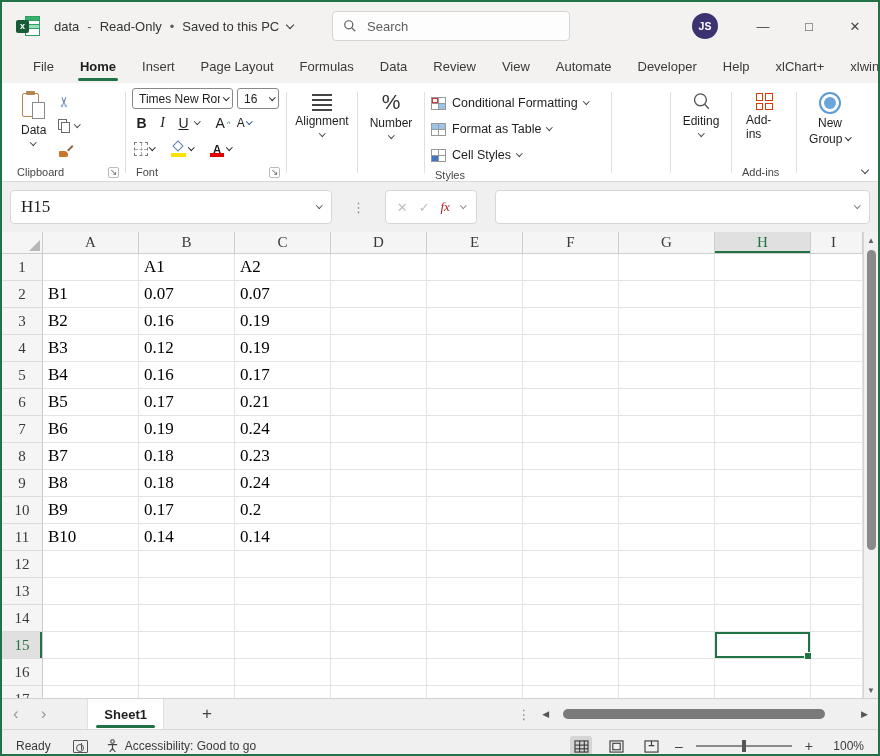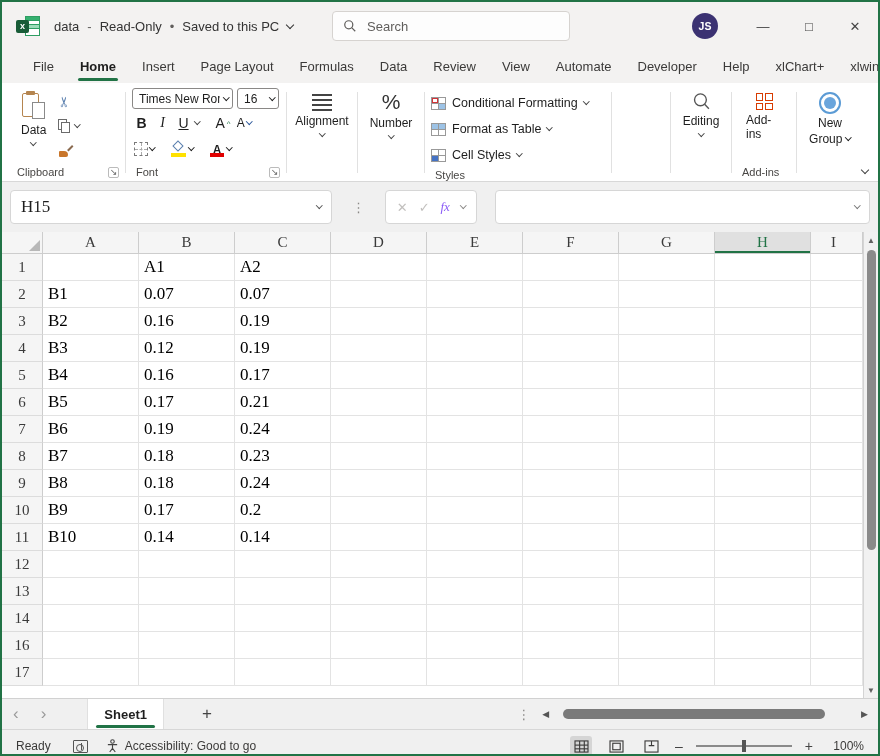--- a/index.html
+++ b/index.html
@@ -102,21 +102,21 @@
   .ribbon-collapse{position:absolute;right:10px;bottom:8px;color:#444;}
 
   
   .formula-row{height:50px;flex:0 0 50px;background:#f0f0f0;display:flex;align-items:center;padding:0 8px;gap:18px;}
   .namebox{width:322px;height:34px;background:#fff;border:1px solid #d6d6d6;border-radius:4px;display:flex;align-items:center;
     padding:0 10px;font-family:"Liberation Serif",serif;font-size:17px;color:#1e1e1e;}
   .namebox .cv{margin-left:auto;color:#555;}
   .kebab{color:#8a8886;font-size:13px;padding:0 2px;}
   .fxbox{width:92px;height:34px;background:#fff;border:1px solid #d6d6d6;border-radius:4px;display:flex;align-items:center;
     justify-content:space-evenly;color:#c2c0be;font-size:13px;}
-  .fxbox .fx{font-family:"Liberation Serif",serif;font-style:italic;color:#8b5cf6;font-size:13px;}
+  .fxbox .fx{font-family:"Liberation Serif",serif;font-style:italic;color:#b91c1c;font-size:13px;}
   .fxbox .cv{color:#8a8886;}
   .fbar{flex:1;height:34px;background:#fff;border:1px solid #d6d6d6;border-radius:4px;display:flex;align-items:center;padding:0 10px;}
   .fbar .cv{margin-left:auto;color:#555;}
 
   
   .grid-wrap{height:466px;flex:0 0 466px;display:flex;overflow:hidden;background:#fff;}
   .grid{width:861px;overflow:hidden;}
   .gh-row{display:flex;height:22px;}
   .corner{width:41px;flex:0 0 41px;background:#f5f5f5;border-right:1px solid #cdcdcd;border-bottom:1px solid #cdcdcd;position:relative;}
   .corner::after{content:'';position:absolute;right:2px;bottom:2px;border-style:solid;border-width:0 0 11px 11px;
@@ -656,20 +656,32 @@
           <div class="cell"></div>
           <div class="cell"></div>
           <div class="cell"></div>
           <div class="cell"></div>
           <div class="cell"></div>
           <div class="cell"></div>
           <div class="cell"></div>
           <div class="cell partial"></div>
         </div>
         <div class="grow">
+          <div class="rowh sel">15</div>
+          <div class="cell"></div>
+          <div class="cell"></div>
+          <div class="cell"></div>
+          <div class="cell"></div>
+          <div class="cell"></div>
+          <div class="cell"></div>
+          <div class="cell"></div>
+          <div class="cell selcell"></div>
+          <div class="cell partial"></div>
+        </div>
+        <div class="grow">
           <div class="rowh">16</div>
           <div class="cell"></div>
           <div class="cell"></div>
           <div class="cell"></div>
           <div class="cell"></div>
           <div class="cell"></div>
           <div class="cell"></div>
           <div class="cell"></div>
           <div class="cell"></div>
           <div class="cell partial"></div>

